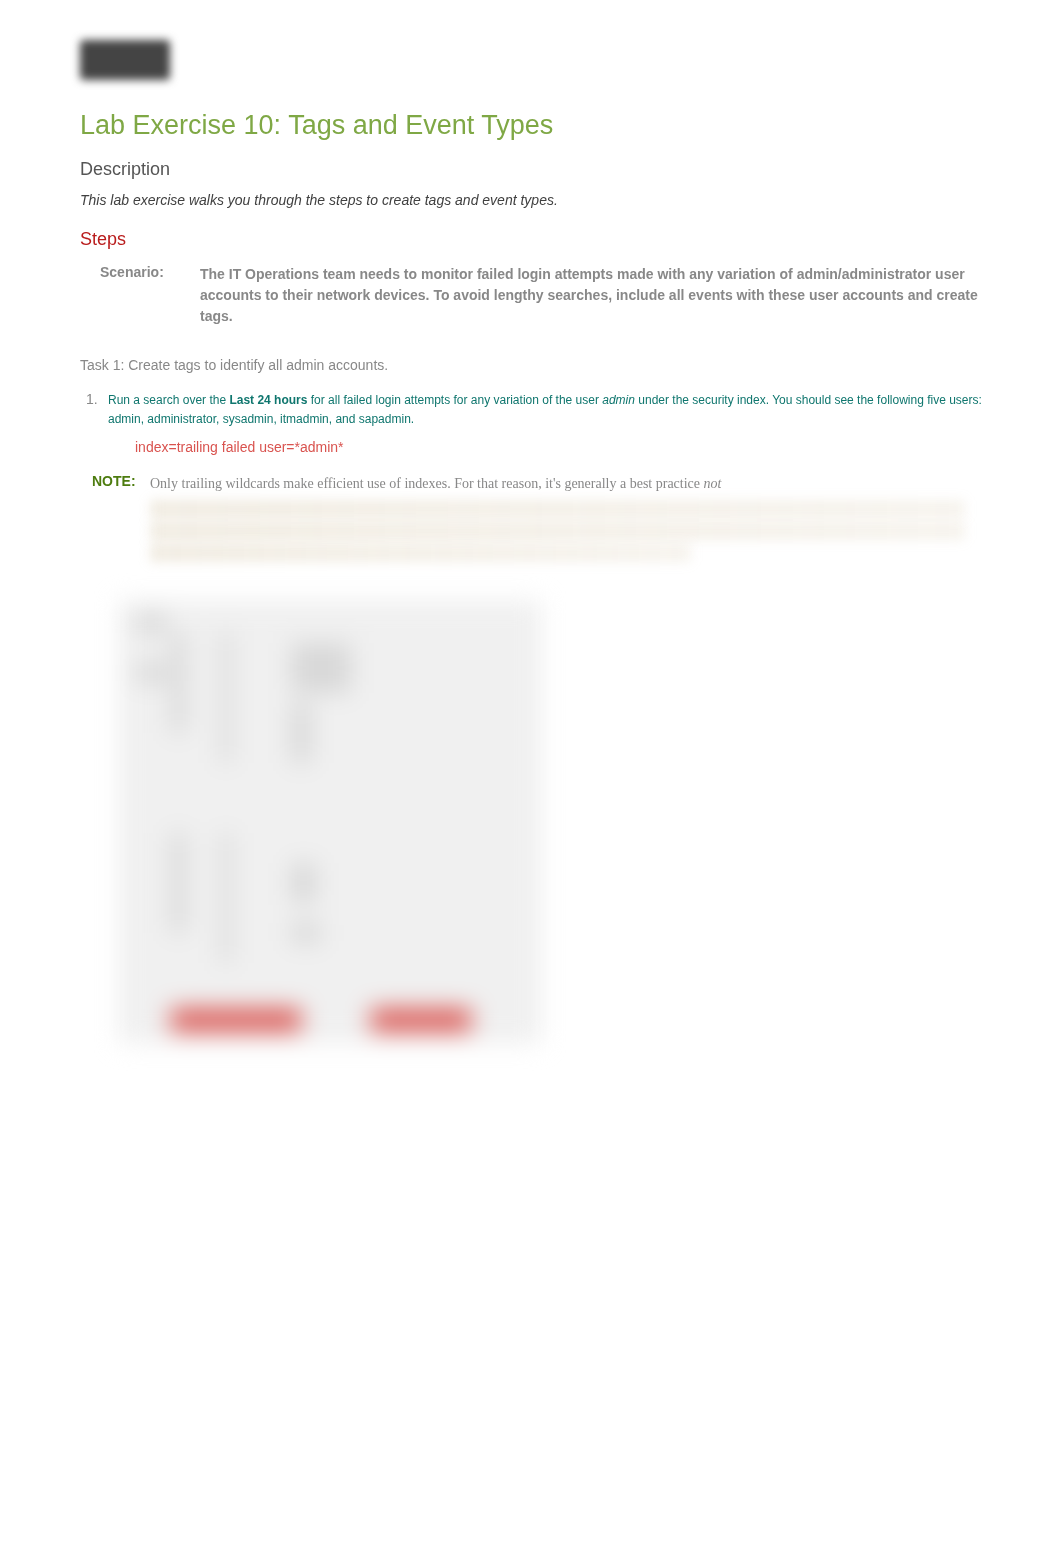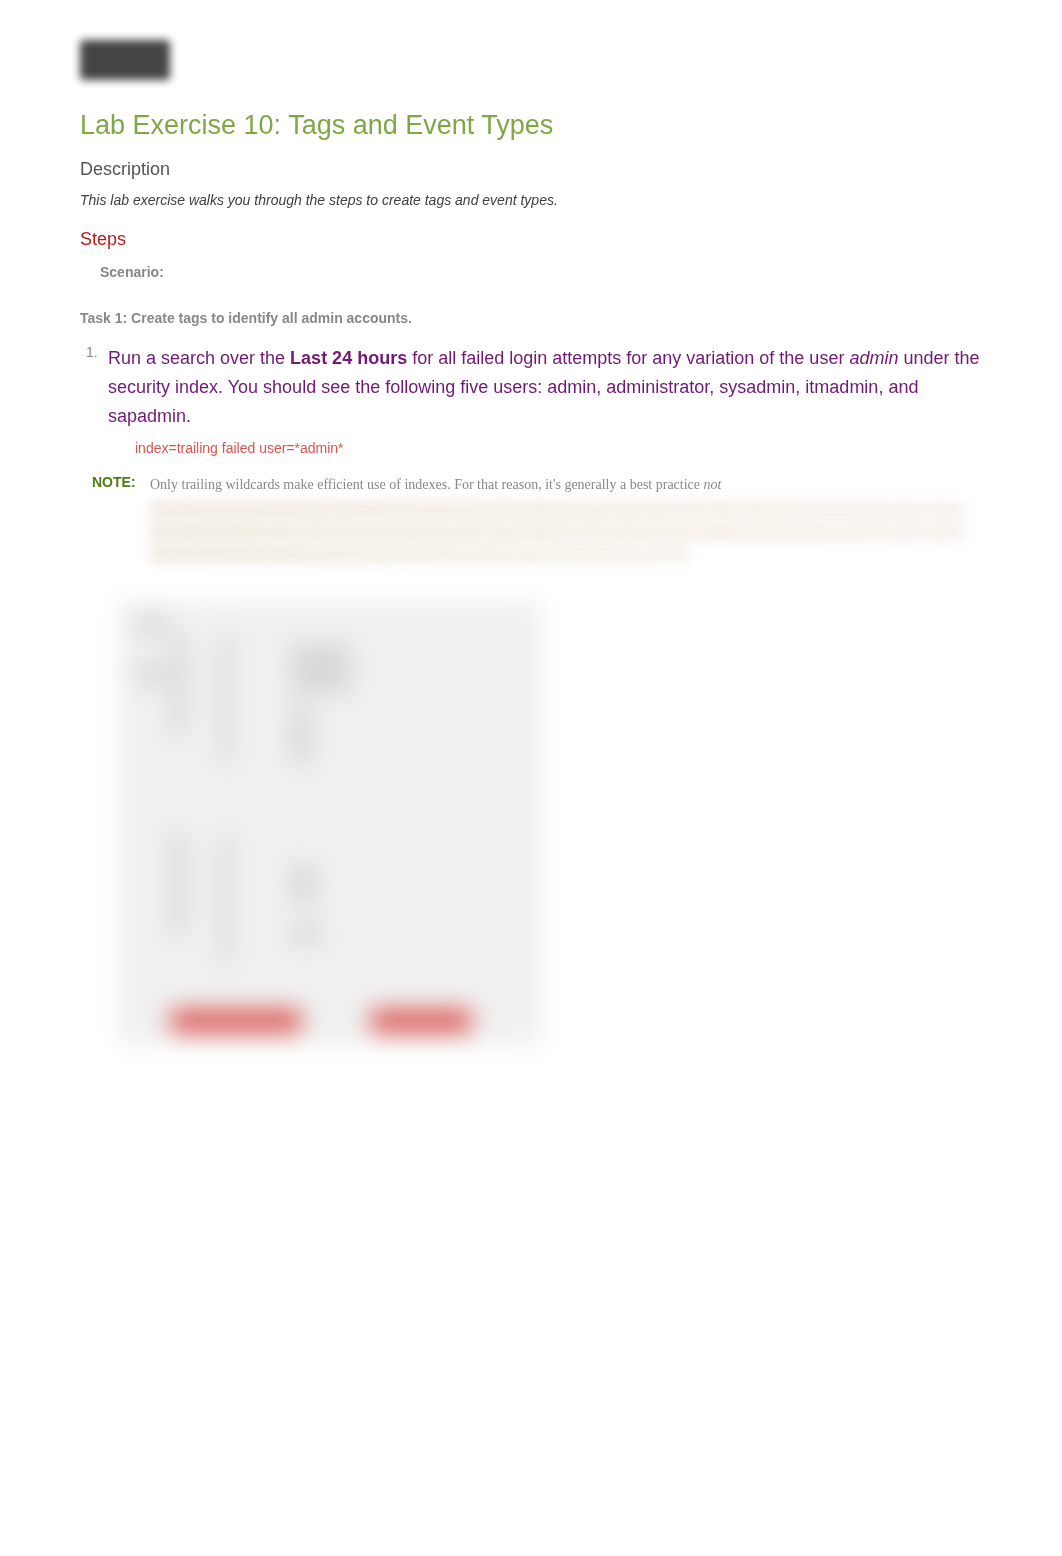--- a/index.html
+++ b/index.html
@@ -58,38 +58,38 @@
     .scenario-text {
       color: #888;
       font-size: 14px;
       font-weight: bold;
       line-height: 1.5;
       flex: 1;
     }
     .task-heading {
       color: #888;
       font-size: 14px;
-      font-weight: bold;
+      font-weight: normal;
       margin-bottom: 18px;
       margin-top: 18px;
     }
     .numbered-item {
       display: flex;
       margin-bottom: 10px;
     }
     .number {
       color: #888;
       font-size: 14px;
       width: 28px;
       flex-shrink: 0;
       padding-left: 6px;
     }
     .item-text {
-      color: #701a75;
-      font-size: 18px;
+      color: #0f766e;
+      font-size: 12px;
       line-height: 1.6;
       flex: 1;
     }
     .bold { font-weight: bold; }
     .italic { font-style: italic; }
     .code-line {
       color: #D9534F;
       font-size: 14px;
       margin-left: 55px;
       margin-top: 6px;
@@ -151,20 +151,21 @@
 
 <h1 class="doc-title">Lab Exercise 10: Tags and Event Types</h1>
 
 <h2 class="section-heading">Description</h2>
 <p class="body-text">This lab exercise walks you through the steps to create tags and event types.</p>
 
 <h2 class="steps-heading">Steps</h2>
 
 <div class="scenario-row">
   <div class="scenario-label">Scenario:</div>
+  <div class="scenario-text">The IT Operations team needs to monitor failed login attempts made with any variation of admin/administrator user accounts to their network devices. To avoid lengthy searches, include all events with these user accounts and create tags.</div>
 </div>
 
 <div class="task-heading">Task 1: Create tags to identify all admin accounts.</div>
 
 <div class="numbered-item">
   <div class="number">1.</div>
   <div class="item-text">
     <span>Run a search over the </span><span class="bold">Last 24 hours</span><span> for all failed login attempts for any variation of the user </span><span class="italic">admin</span><span> under the security index. You should see the following five users: admin, administrator, sysadmin, itmadmin, and sapadmin.</span>
   </div>
 </div>

